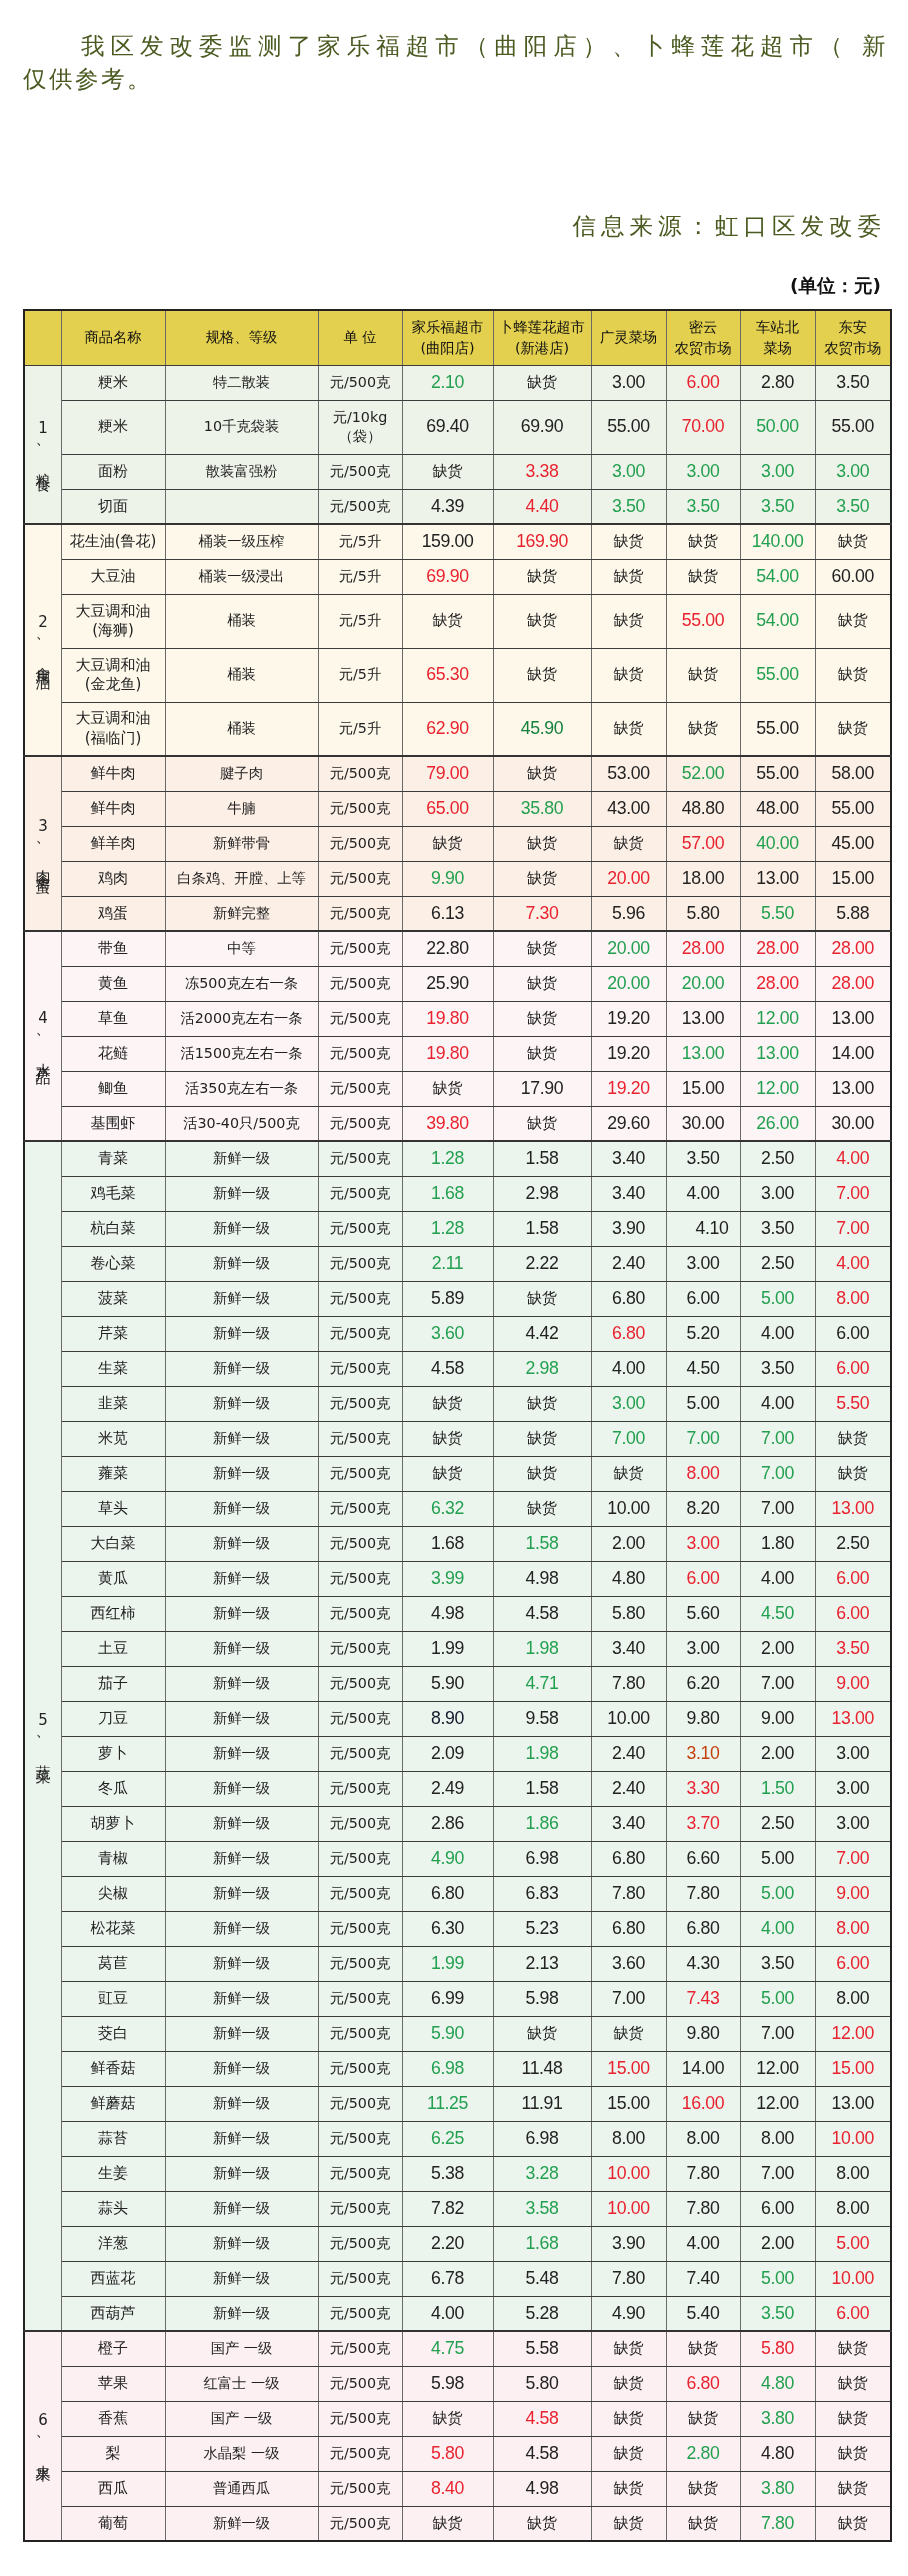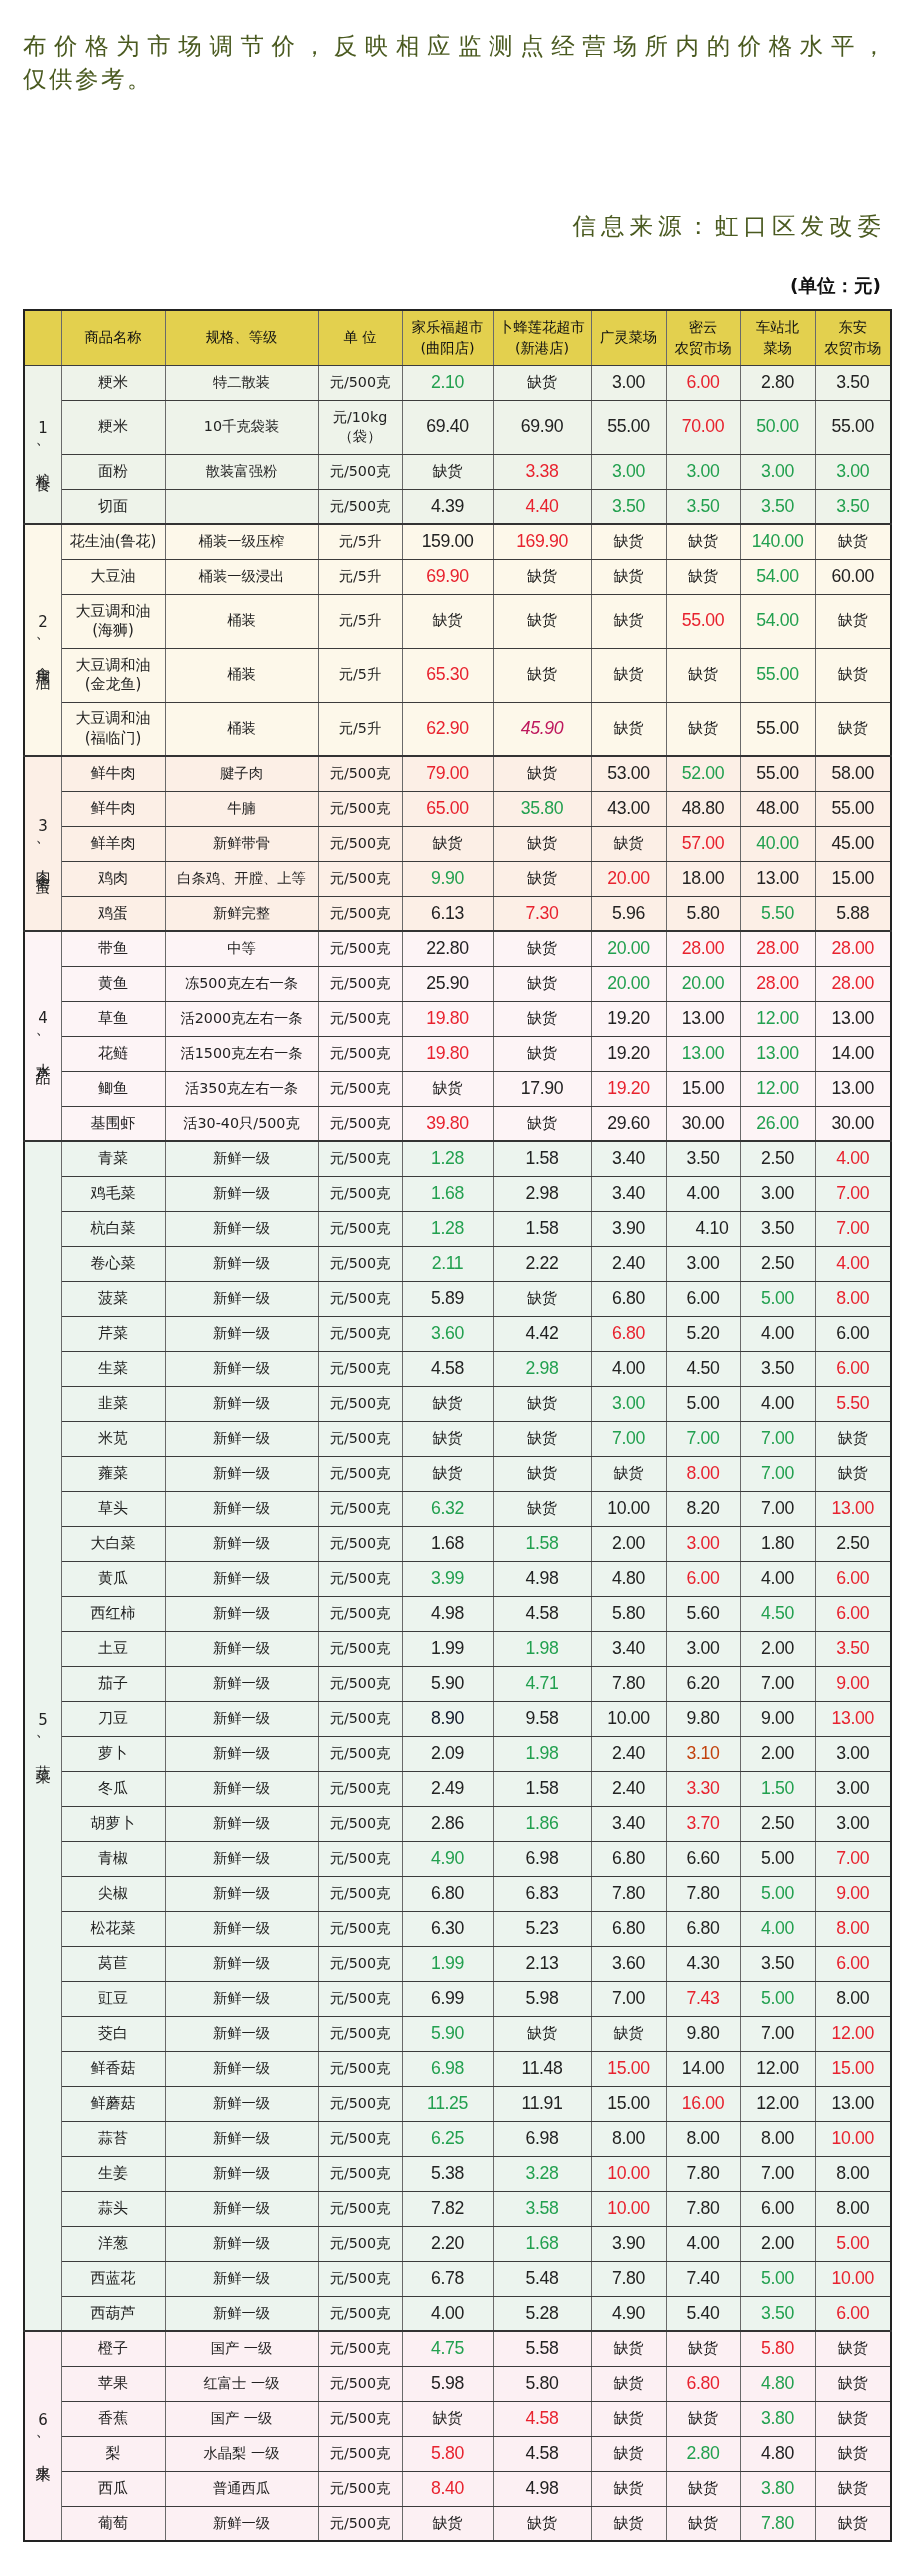--- a/index.html
+++ b/index.html
@@ -34,21 +34,21 @@
                letter-spacing: 4.2px; margin: 0 auto; color: #222; line-height: 18.5px; }
   table.prices td.price { font-family: "Liberation Sans", "DejaVu Sans", sans-serif; font-size: 17.7px; letter-spacing: -0.4px; }
   table.prices td.price.oos { font-family: "DejaVu Sans", sans-serif; font-size: 15px; letter-spacing: 0; }
   table.prices td.spec { font-size: 14.3px; }
   table.prices td.unit { font-size: 14.3px; }
 </style>
 </head>
 <body>
 
 <div class="intro">
-  <div class="line">布价格为市场调节价，反映相应监测点经营场所内的价格水平，</div>
+  <div class="line first">我区发改委监测了家乐福超市（曲阳店）、卜蜂莲花超市（ 新</div>
   <div class="line last">仅供参考。</div>
 </div>
 
 <div class="source">信息来源：虹口区发改委</div>
 <div class="unit-note">(单位：元)</div>
 
 <table class="prices">
   <colgroup>
     <col style="width:37px">
       <col style="width:104px">
@@ -173,21 +173,21 @@
         <td class="price oos" style="color: rgb(34, 34, 34);">缺货</td>
         <td class="price" style="color: rgb(34, 160, 79);">55.00</td>
         <td class="price oos" style="color: rgb(34, 34, 34);">缺货</td>
       </tr>
       <tr class="tall" style="background: rgb(253, 248, 234);">
         <td class="name">大豆调和油
 (福临门)</td>
         <td class="spec">桶装</td>
         <td class="unit">元/5升</td>
         <td class="price" style="color: rgb(232, 34, 46);">62.90</td>
-        <td class="price" style="color: #be185d; font-style: italic;">45.90</td>
+        <td class="price" style="color: #15803d;">45.90</td>
         <td class="price oos" style="color: rgb(34, 34, 34);">缺货</td>
         <td class="price oos" style="color: rgb(34, 34, 34);">缺货</td>
         <td class="price" style="color: rgb(34, 34, 34);">55.00</td>
         <td class="price oos" style="color: rgb(34, 34, 34);">缺货</td>
       </tr>
       <tr style="background: rgb(252, 239, 230);">
         <td class="cat cat-first" rowspan="5"><div class="cat-label">3、肉禽蛋</div></td>
         <td class="name cat-first">鲜牛肉</td>
         <td class="spec cat-first">腱子肉</td>
         <td class="unit cat-first">元/500克</td>

